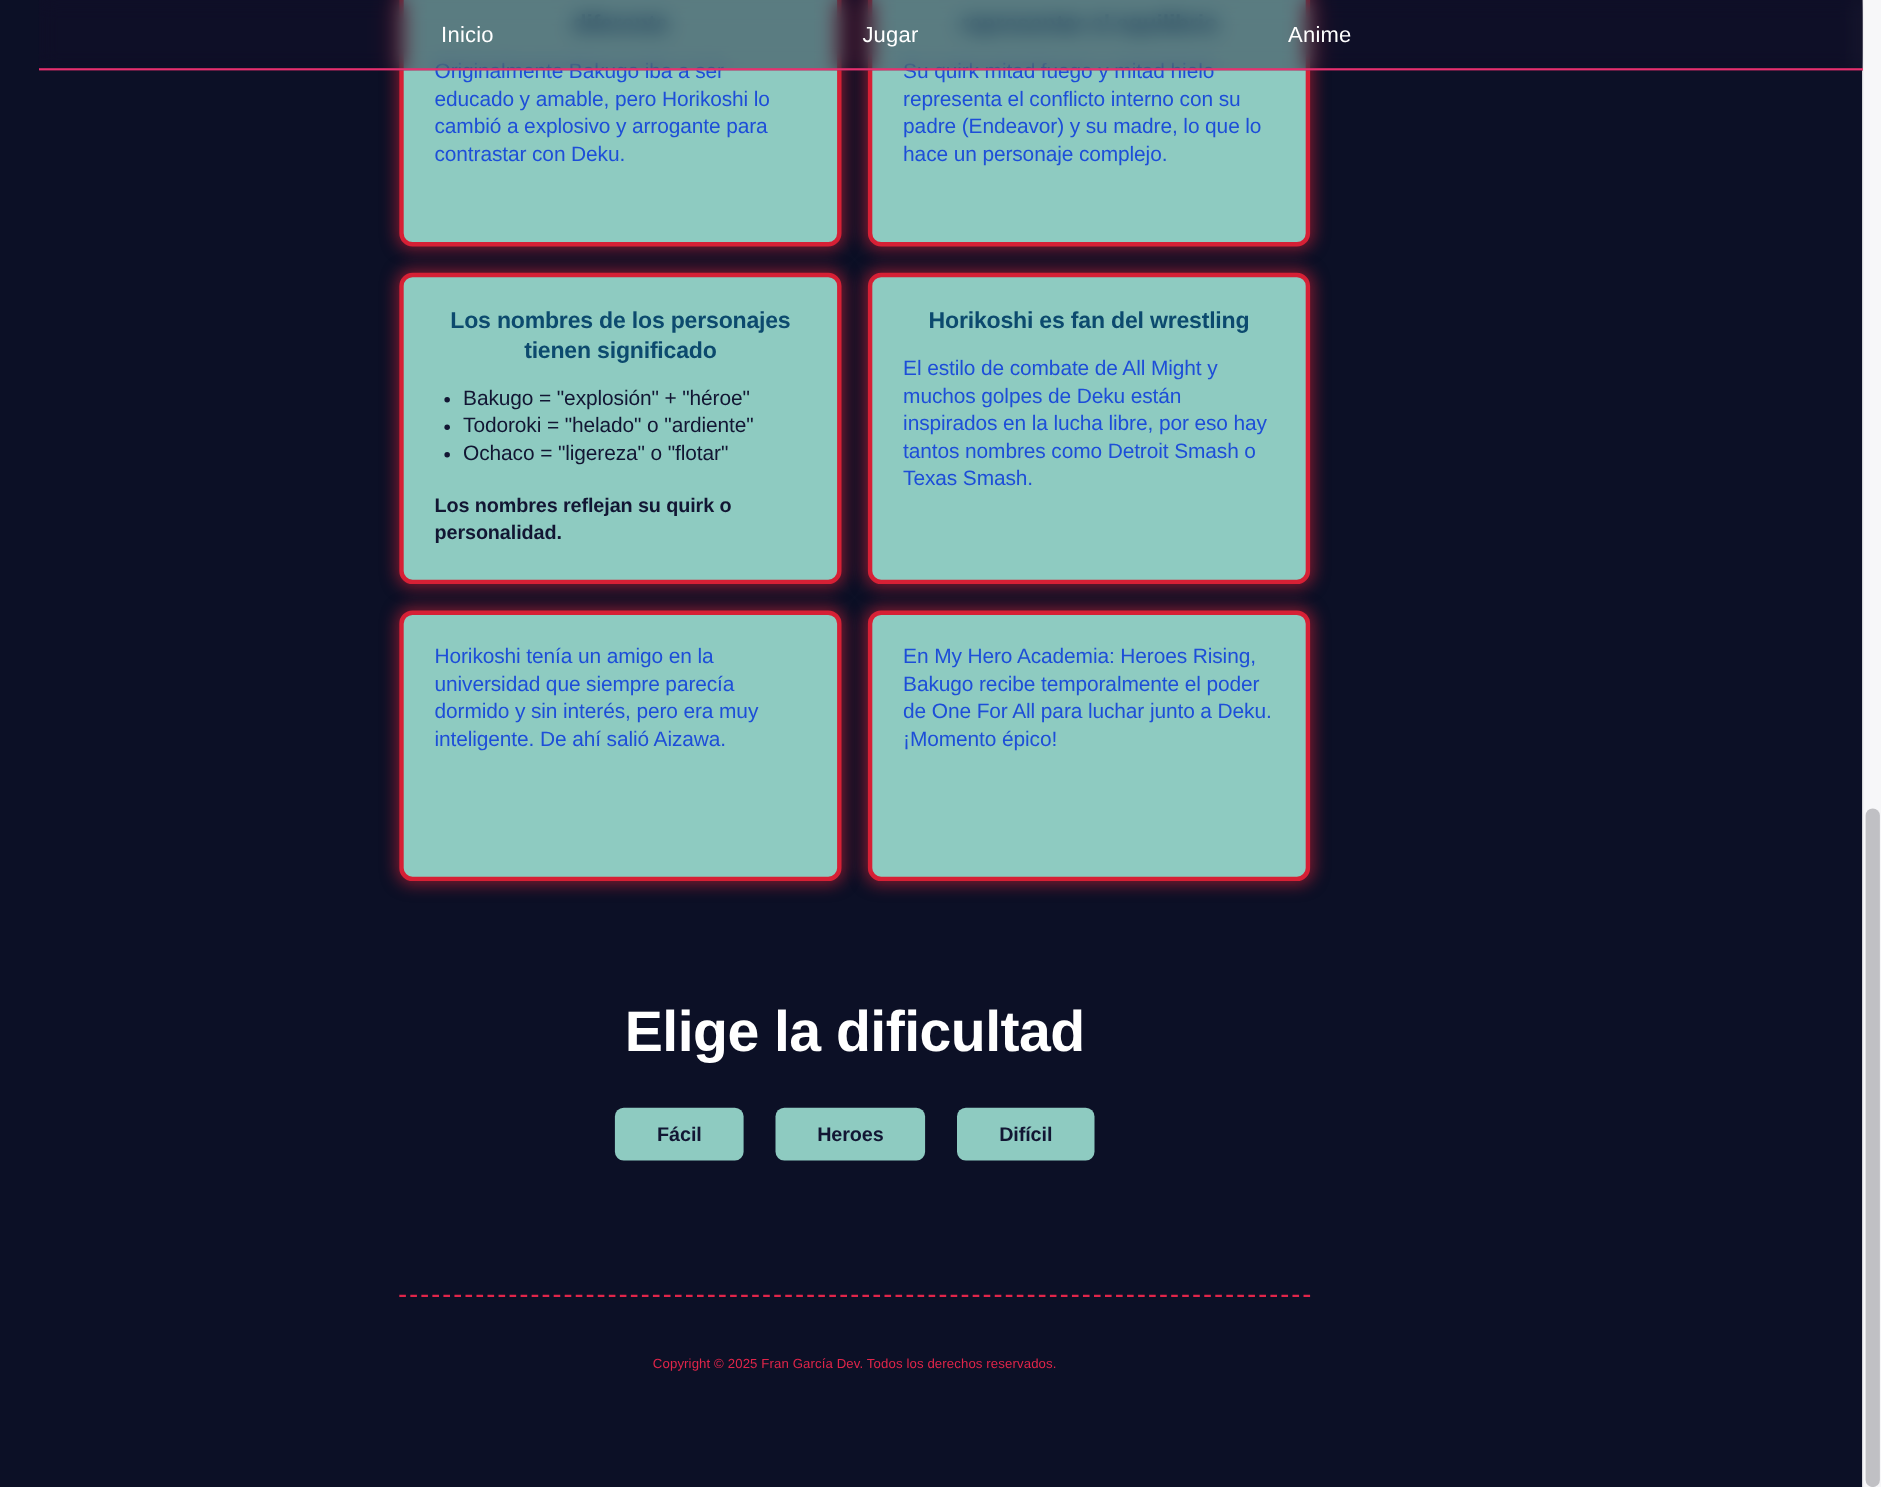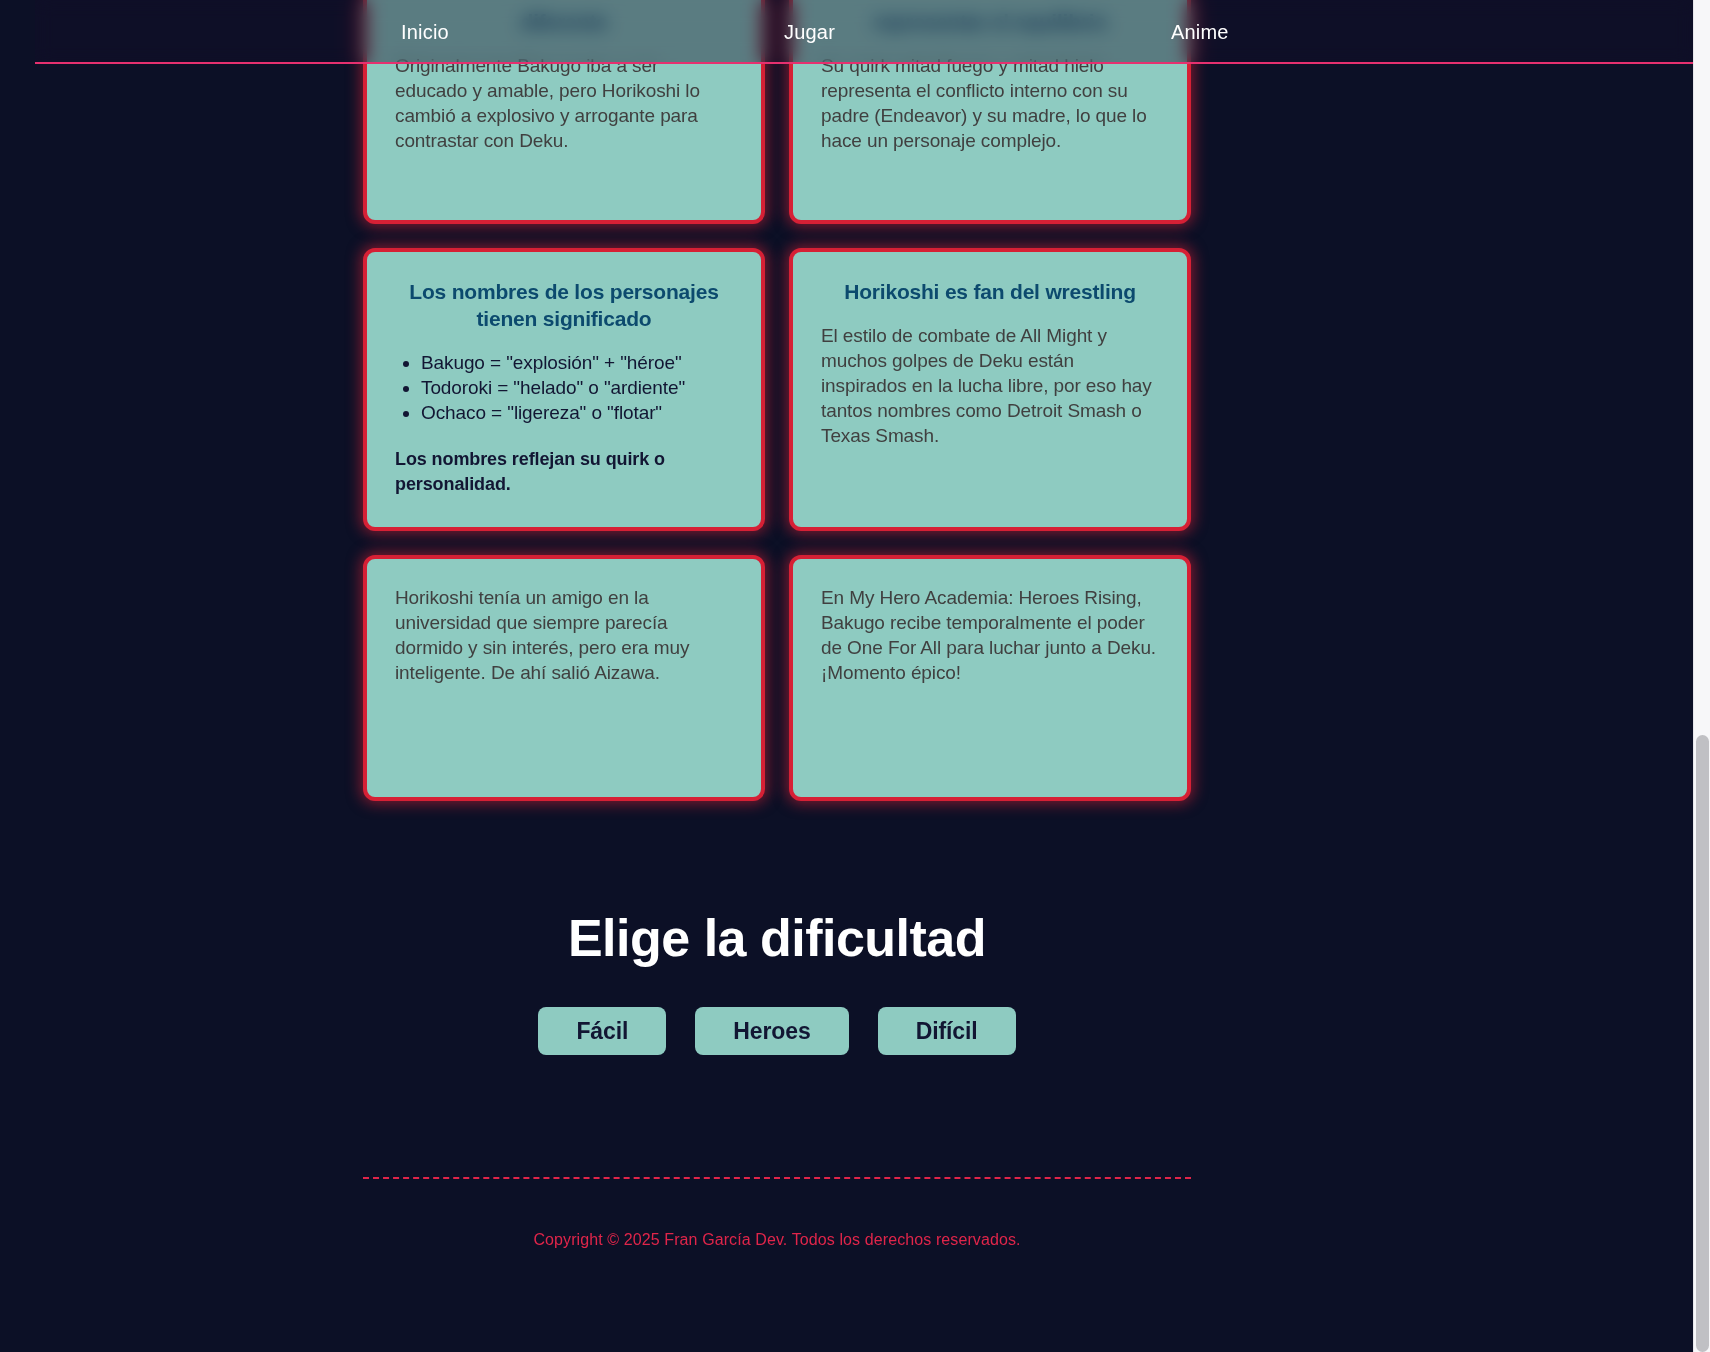--- a/index.html
+++ b/index.html
@@ -96,21 +96,21 @@
     color: #0c4a6e;
     font-size: 21px;
     font-weight: bold;
     line-height: 27px;
     text-align: center;
     margin-bottom: 18px;
     letter-spacing: -0.2px;
   }
 
   .fact-body {
-    color: #404040;
+    color: #1d4ed8;
     font-size: 19px;
     line-height: 25px;
     letter-spacing: -0.1px;
   }
 
   .fact-list {
     list-style: disc;
     margin: 0 0 0 26px;
     color: #121633;
   }
@@ -150,21 +150,21 @@
     justify-content: center;
     gap: 29px;
   }
 
   .difficulty-btn {
     background: #8ecbc1;
     color: #121633;
     border: none;
     border-radius: 8px;
     font-family: "Liberation Sans", sans-serif;
-    font-size: 23px;
+    font-size: 18px;
     font-weight: bold;
     line-height: 22px;
     padding: 13px 38px;
     cursor: pointer;
     letter-spacing: -0.1px;
   }
 
   
   .site-footer {
     margin-top: 122px;
@@ -175,21 +175,21 @@
     border: none;
     border-top: 2px dashed #e0254a;
     width: 100%;
     margin: 0;
   }
 
   .footer-copy {
     margin-top: 48px;
     text-align: center;
     color: #e0254a;
-    font-size: 16px;
+    font-size: 12px;
     line-height: 26px;
     letter-spacing: 0.1px;
   }
 
   
   .scrollbar {
     position: absolute;
     top: 0;
     left: 1693px;
     width: 17px;

